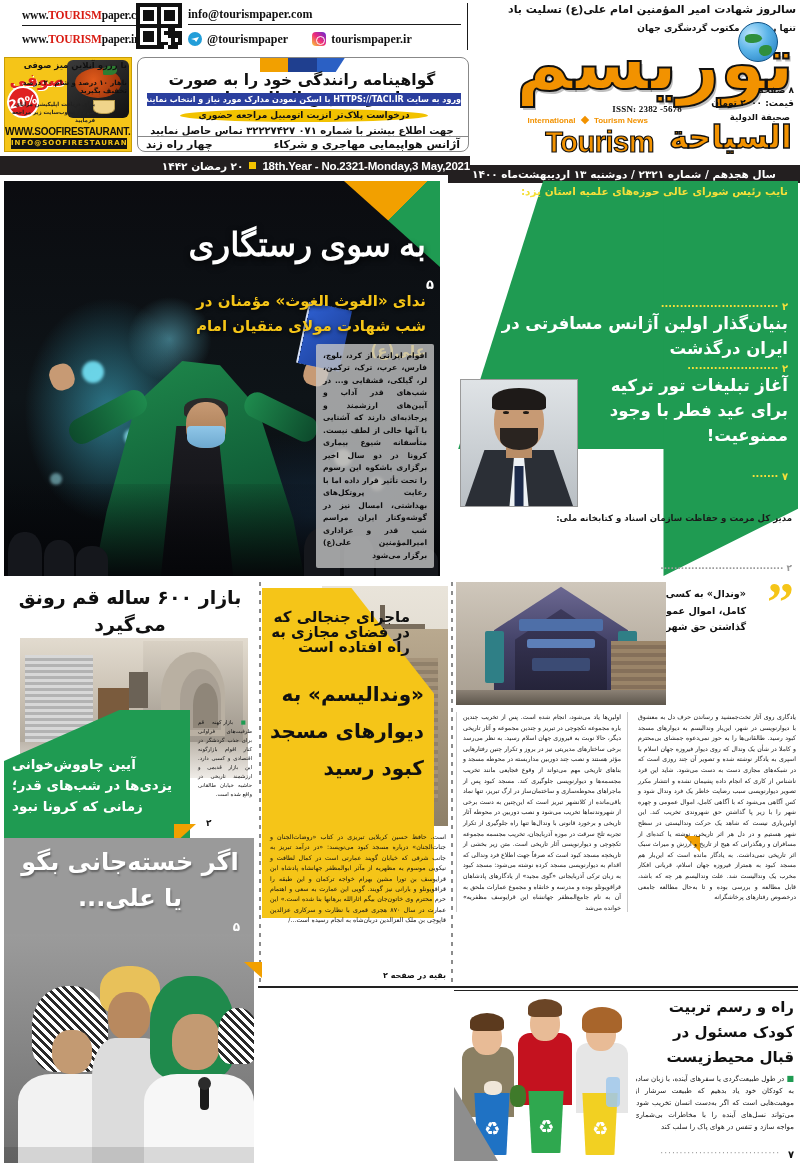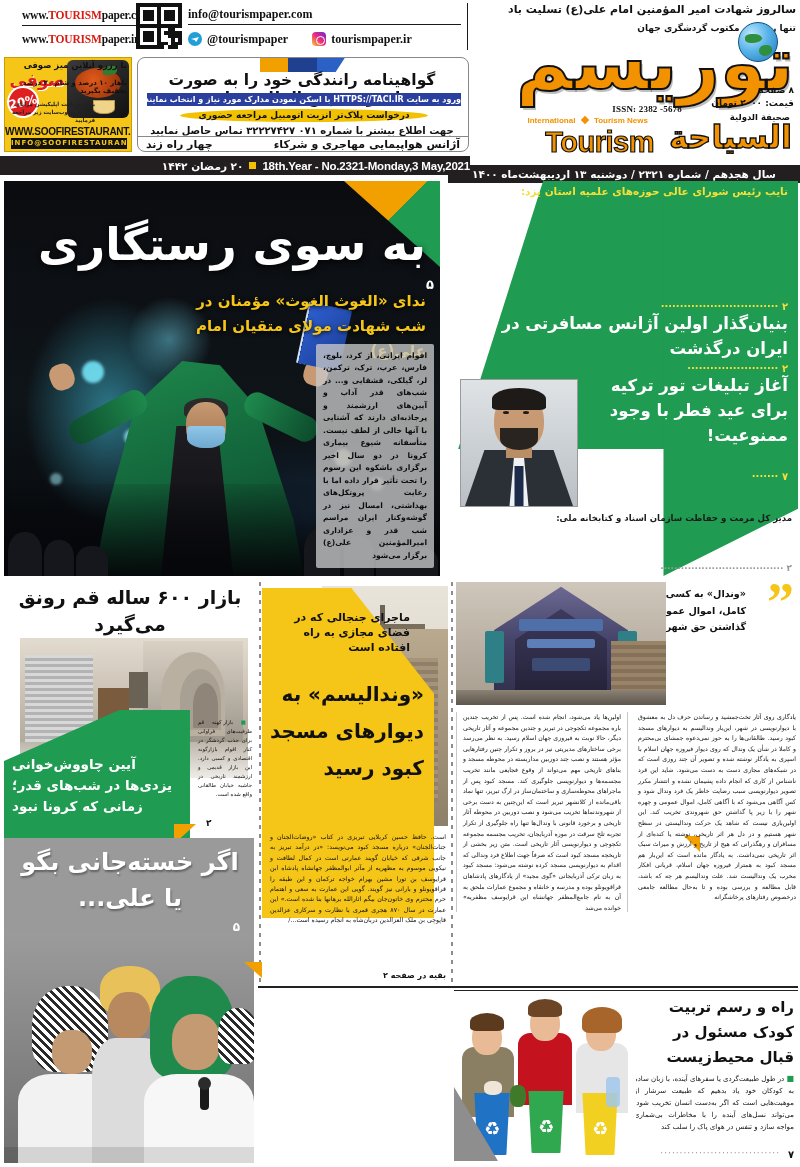--- a/index.html
+++ b/index.html
@@ -276,22 +276,22 @@
   .crowd i {
     position:absolute; bottom:0; background:#15171c; border-radius:46% 46% 0 0;
   }
   .hero-corner {
     position:absolute; right:0; top:0; width:96px; height:86px;
     background:linear-gradient(135deg,#F2A000 0 46%, #1f9b52 46% 100%);
     clip-path:polygon(100% 0,100% 100%,0 0);
   }
   .hero-title {
     position:absolute; right:14px; top:36px; width:400px; text-align:right;
-    color:#fff; font-size:45px; font-weight:bold; line-height:56px;
-    text-shadow:0 2px 6px rgba(0,0,0,.8); letter-spacing:-1px;
+    color:#fff; font-size:33px; font-weight:bold; line-height:56px;
+    text-shadow:0 2px 6px rgba(0,0,0,.8); letter-spacing:-1px;font-family:Liberation Serif, serif;
   }
   .hero-page {
     position:absolute; right:6px; top:96px; color:#fff; font-size:13px;
     font-weight:bold;
   }
   .hero-sub {
     position:absolute; right:14px; top:108px; width:260px; text-align:right;
     color:#F5C518; font-size:15px; font-weight:bold; line-height:25px;
     text-shadow:0 1px 4px rgba(0,0,0,.9);
   }
@@ -463,21 +463,21 @@
     background:linear-gradient(180deg,#b9a98f,#8e8068); }
   .vp-brick { position:absolute;
     background:repeating-linear-gradient(180deg,#a5937a 0 4px,#90806a 4px 8px); }
   .vdl-yellow {
     position:absolute; left:4px; top:6px; width:172px; height:330px;
     background:#F5C518;
     clip-path:polygon(0 0, 52% 0, 100% 32%, 100% 100%, 0 100%);
   }
   .vdl-kick {
     position:absolute; left:12px; top:28px; width:140px; text-align:right;
-    color:#111; font-size:11px; font-weight:bold; line-height:15px;
+    color:#111; font-size:15px; font-weight:bold; line-height:15px;
   }
   .vdl-head {
     position:absolute; left:10px; top:94px; width:156px; text-align:right;
     color:#111; font-size:20px; font-weight:bold; line-height:37px;
   }
   .vdl-body {
     position:absolute; right:8px; top:250px; width:176px; text-align:justify;
     font-size:6.3px; line-height:10.4px; color:#111; direction:rtl;
   }
   .vdl-cont {

